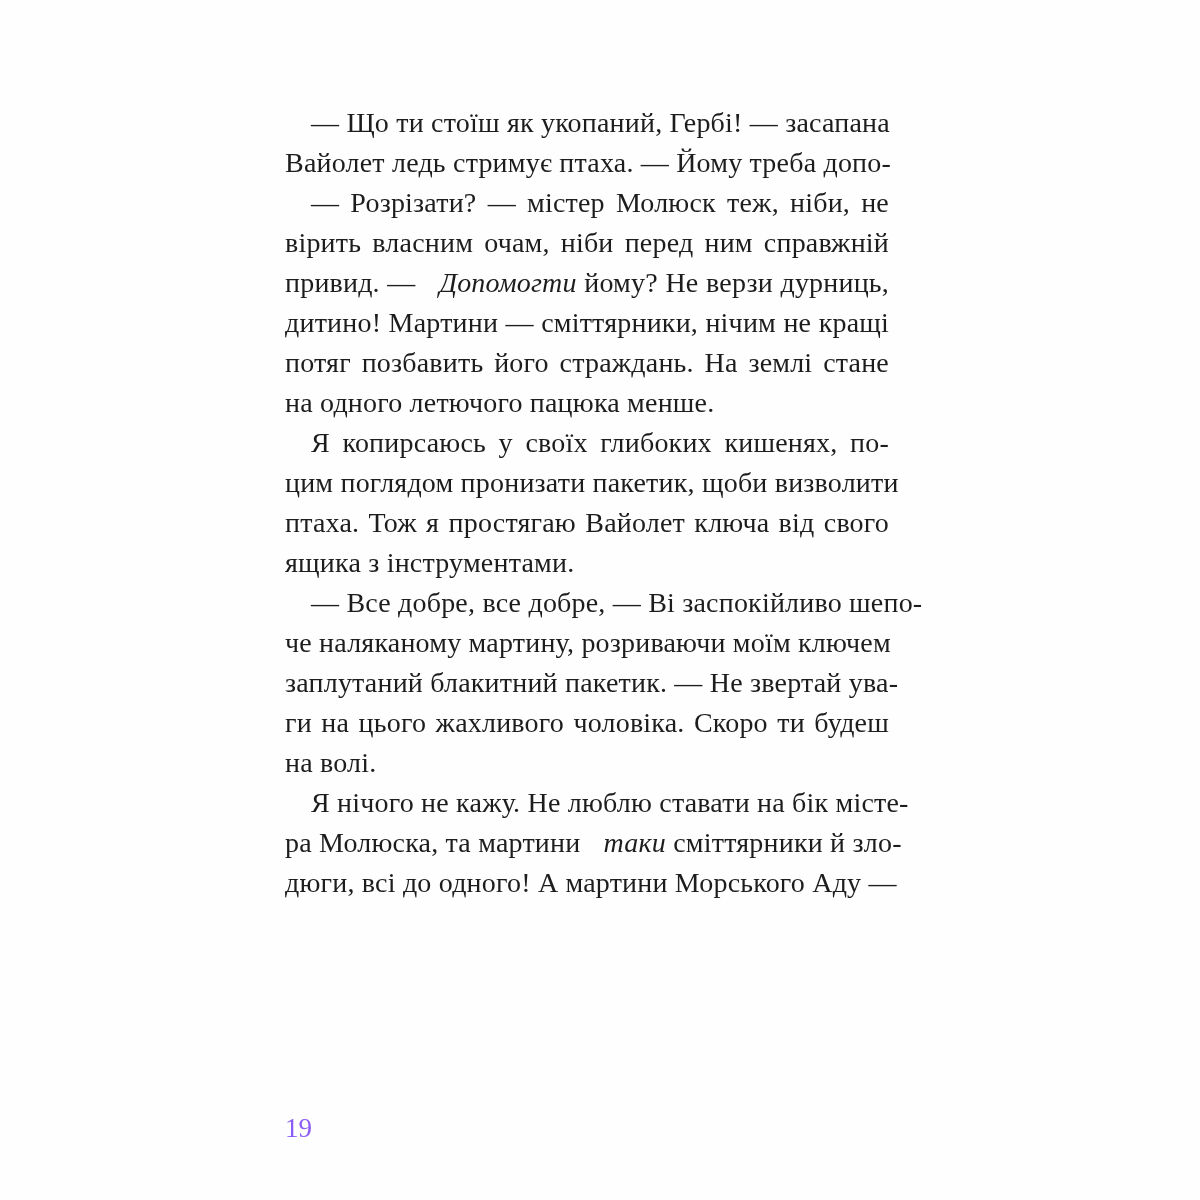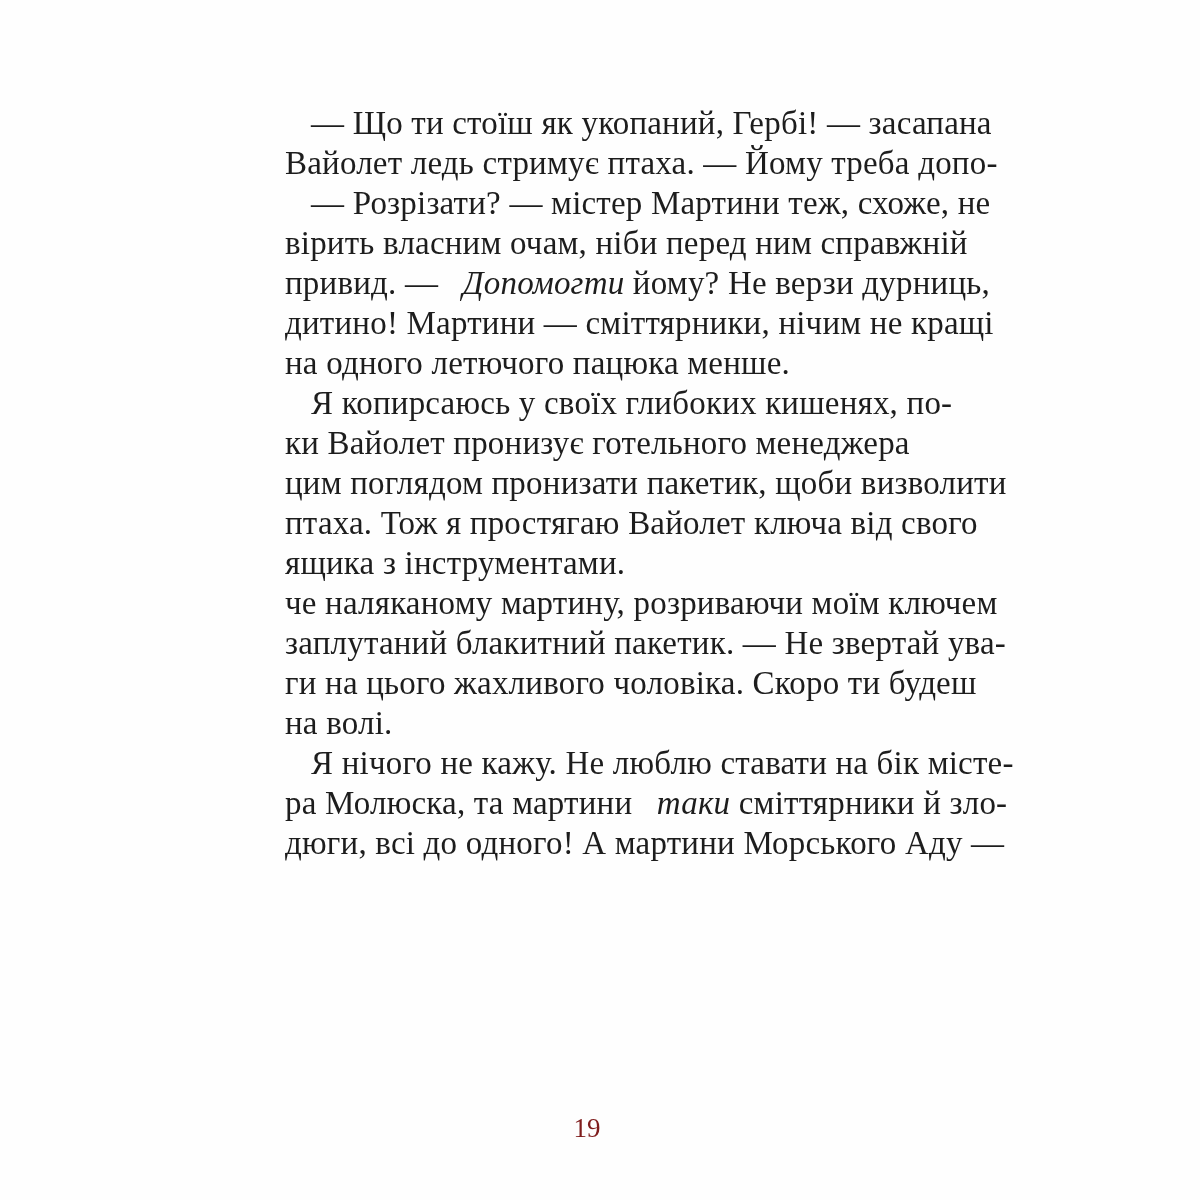--- a/index.html
+++ b/index.html
@@ -17,21 +17,21 @@
     height: 1200px;
     background: #fefefe;
     color: #1d1d1d;
     overflow: hidden;
   }
   .text-block {
     position: absolute;
     left: 285px;
     top: 103px;
     width: 604px;
-    font-size: 33px;
+    font-size: 28px;
     line-height: 40px;
     letter-spacing: 0.2px;
   }
   .line {
     height: 40px;
     text-align: justify;
     text-align-last: justify;
     white-space: nowrap;
   }
   .line.last {
@@ -42,43 +42,43 @@
   }
   .italic {
     font-style: italic;
     margin-left: 16px;
   }
   .page-number {
     position: absolute;
     top: 1110px;
     left: 285px;
     width: 604px;
-    text-align: center;
     font-size: 27px;
     line-height: 36px;
-    color: #7f1d1d;
+    color: #8b5cf6;
   }
 </style>
 </head>
 <body>
 
 <div class="book-page">
   <div class="text-block">
       <div class="line indent"><span>— Що ти стоїш як укопаний, Гербі! — засапана</span></div>
       <div class="line"><span>Вайолет ледь стримує птаха. — Йому треба допо-</span></div>
-      <div class="line indent"><span>— Розрізати? — містер Мартини теж, схоже, не</span></div>
+      <div class="line indent"><span>— Розрізати? — містер Молюск теж, ніби, не</span></div>
       <div class="line"><span>вірить власним очам, ніби перед ним справжній</span></div>
       <div class="line"><span>привид. — </span><span class="italic">Допомогти</span><span> йому? Не верзи дурниць,</span></div>
       <div class="line"><span>дитино! Мартини — сміттярники, нічим не кращі</span></div>
+      <div class="line"><span>потяг позбавить його страждань. На землі стане</span></div>
       <div class="line last"><span>на одного летючого пацюка менше.</span></div>
       <div class="line indent"><span>Я копирсаюсь у своїх глибоких кишенях, по-</span></div>
-      <div class="line"><span>ки Вайолет пронизує готельного менеджера</span></div>
       <div class="line"><span>цим поглядом пронизати пакетик, щоби визволити</span></div>
       <div class="line"><span>птаха. Тож я простягаю Вайолет ключа від свого</span></div>
       <div class="line last"><span>ящика з інструментами.</span></div>
+      <div class="line indent"><span>— Все добре, все добре, — Ві заспокійливо шепо-</span></div>
       <div class="line"><span>че наляканому мартину, розриваючи моїм ключем</span></div>
       <div class="line"><span>заплутаний блакитний пакетик. — Не звертай ува-</span></div>
       <div class="line"><span>ги на цього жахливого чоловіка. Скоро ти будеш</span></div>
       <div class="line last"><span>на волі.</span></div>
       <div class="line indent"><span>Я нічого не кажу. Не люблю ставати на бік місте-</span></div>
       <div class="line"><span>ра Молюска, та мартини </span><span class="italic">таки</span><span> сміттярники й зло-</span></div>
       <div class="line last"><span>дюги, всі до одного! А мартини Морського Аду —</span></div>
     </div>
   <div class="page-number">19</div>
 </div>

